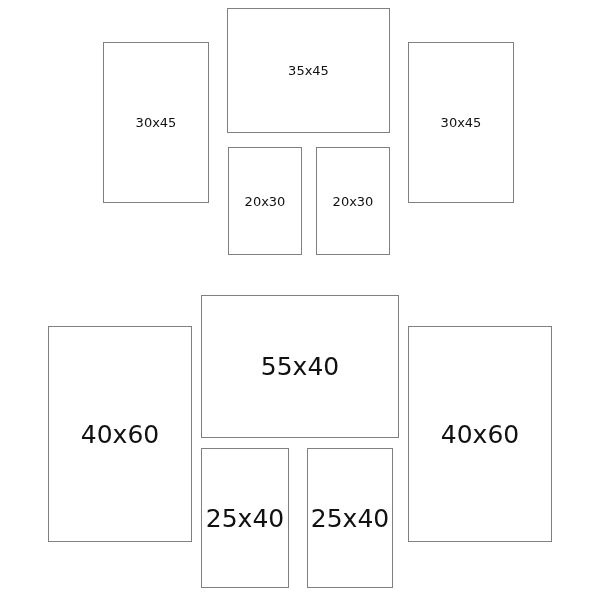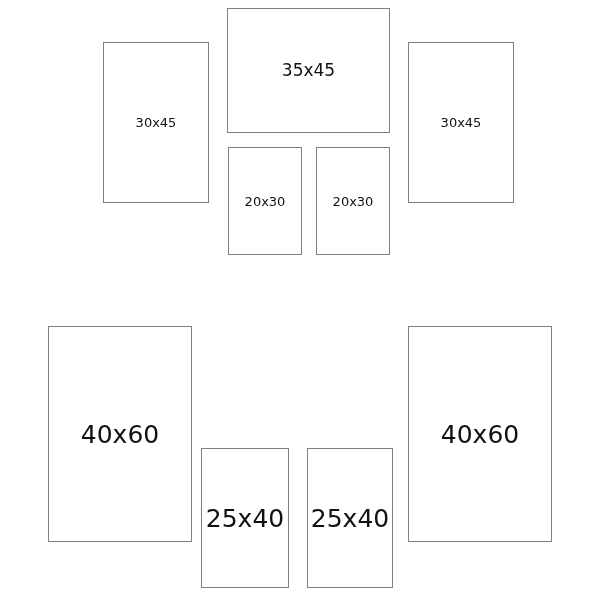--- a/index.html
+++ b/index.html
@@ -48,37 +48,40 @@
 </head>
 <body>
 
 <div id="canvas" style="width: 600px; height: 600px; background: rgb(255, 255, 255);">
 
   <div class="group group-top">
     <div class="frame" style="left: 103px; top: 42px; width: 106px; height: 161px; border-color: rgb(128, 128, 128); background: rgb(255, 255, 255); color: rgb(17, 17, 17);">
       <span class="frame-label" style="font-size: 13px;">30x45</span>
     </div>
     <div class="frame" style="left: 227px; top: 8px; width: 163px; height: 125px; border-color: rgb(128, 128, 128); background: rgb(255, 255, 255); color: rgb(17, 17, 17);">
-      <span class="frame-label" style="font-size: 17px;">35x45</span>
+      <span class="frame-label" style="font-size: 13px;">35x45</span>
     </div>
     <div class="frame" style="left: 408px; top: 42px; width: 106px; height: 161px; border-color: rgb(128, 128, 128); background: rgb(255, 255, 255); color: rgb(17, 17, 17);">
       <span class="frame-label" style="font-size: 13px;">30x45</span>
     </div>
     <div class="frame" style="left: 228px; top: 147px; width: 74px; height: 108px; border-color: rgb(128, 128, 128); background: rgb(255, 255, 255); color: rgb(17, 17, 17);">
       <span class="frame-label" style="font-size: 13px;">20x30</span>
     </div>
     <div class="frame" style="left: 316px; top: 147px; width: 74px; height: 108px; border-color: rgb(128, 128, 128); background: rgb(255, 255, 255); color: rgb(17, 17, 17);">
       <span class="frame-label" style="font-size: 13px;">20x30</span>
     </div>
   </div>
 
   <div class="group group-bottom">
     <div class="frame" style="left: 48px; top: 326px; width: 144px; height: 216px; border-color: rgb(128, 128, 128); background: rgb(255, 255, 255); color: rgb(17, 17, 17);">
       <span class="frame-label" style="font-size: 25px;">40x60</span>
     </div>
+    <div class="frame" style="left: 201px; top: 295px; width: 198px; height: 143px; border-color: rgb(128, 128, 128); background: rgb(255, 255, 255); color: rgb(17, 17, 17);">
+      <span class="frame-label" style="font-size: 25px;">55x40</span>
+    </div>
     <div class="frame" style="left: 408px; top: 326px; width: 144px; height: 216px; border-color: rgb(128, 128, 128); background: rgb(255, 255, 255); color: rgb(17, 17, 17);">
       <span class="frame-label" style="font-size: 25px;">40x60</span>
     </div>
     <div class="frame" style="left: 201px; top: 448px; width: 88px; height: 140px; border-color: rgb(128, 128, 128); background: rgb(255, 255, 255); color: rgb(17, 17, 17);">
       <span class="frame-label" style="font-size: 25px;">25x40</span>
     </div>
     <div class="frame" style="left: 307px; top: 448px; width: 86px; height: 140px; border-color: rgb(128, 128, 128); background: rgb(255, 255, 255); color: rgb(17, 17, 17);">
       <span class="frame-label" style="font-size: 25px;">25x40</span>
     </div>
   </div>

